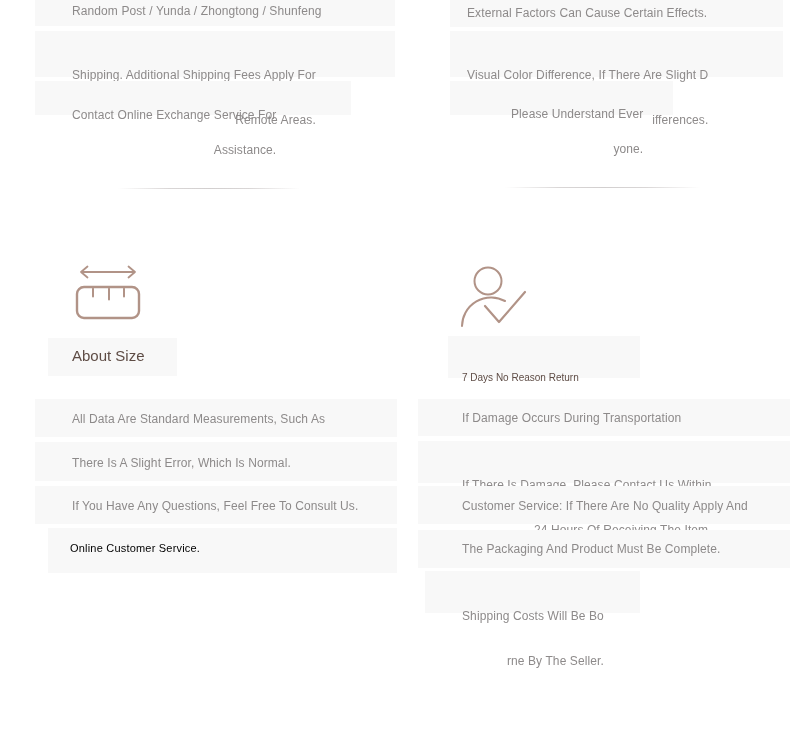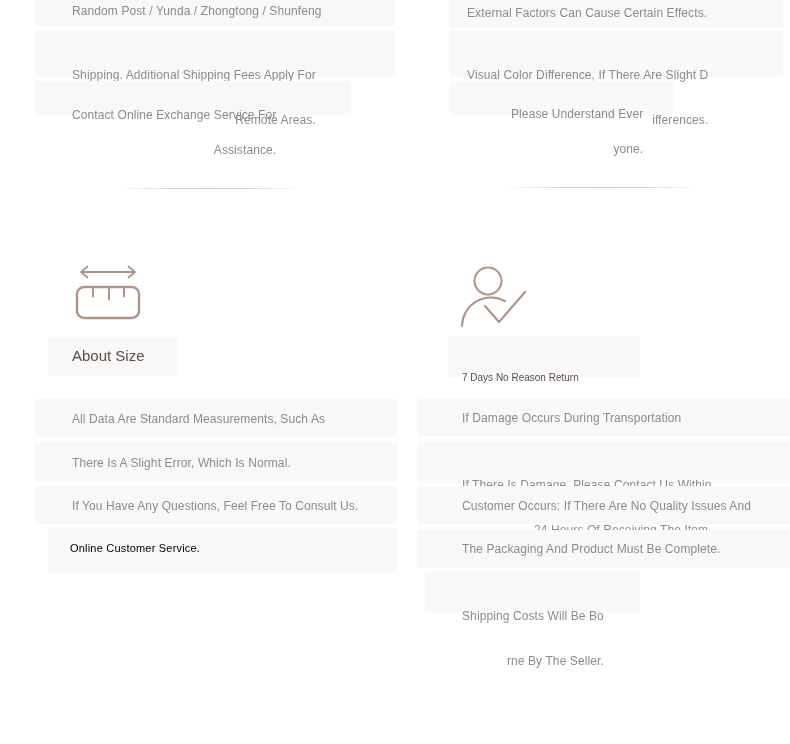--- a/index.html
+++ b/index.html
@@ -121,21 +121,21 @@
   <div class="blk" style="left:418px;top:399px;width:372px;height:37px;"></div>
   <div class="txt lh15" style="left:462px;top:411px;">If Damage Occurs During Transportation</div>
 
   <div class="blk" style="left:418px;top:441px;width:372px;height:42px;"></div>
   <div class="txt lh15" style="left:462px;top:448px;">
     <div>If There Is Damage, Please Contact Us Within</div>
     <div> 24 Hours Of Receiving The Item.</div>
   </div>
 
   <div class="blk" style="left:418px;top:486px;width:372px;height:38px;"></div>
-  <div class="txt lh15" style="left:462px;top:499px;">Customer Occurs: If There Are No Quality Issues And</div>
+  <div class="txt lh15" style="left:462px;top:499px;">Customer Service: If There Are No Quality Apply And</div>
 
   <div class="blk" style="left:418px;top:530px;width:372px;height:38px;"></div>
   <div class="txt lh15" style="left:462px;top:542px;">The Packaging And Product Must Be Complete.</div>
 
   <div class="blk" style="left:425px;top:571px;width:215px;height:42px;"></div>
   <div class="txt lh15" style="left:462px;top:579px;">
     <div>Shipping Costs Will Be Bo</div>
     <div>rne By The Seller.</div>
   </div>
 

